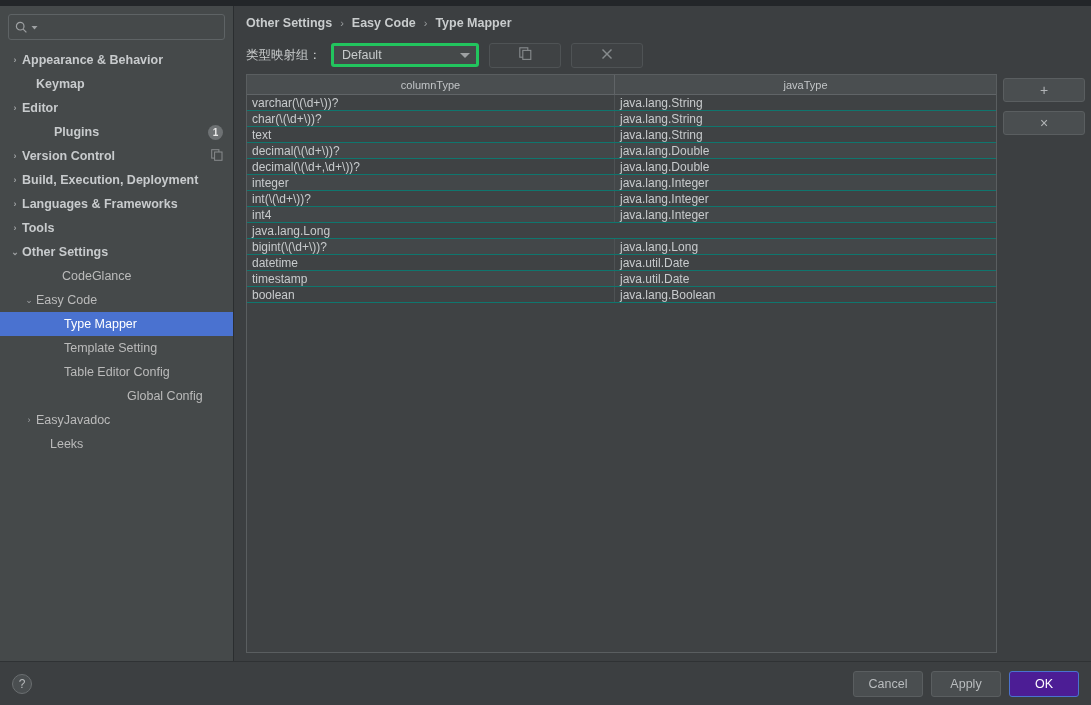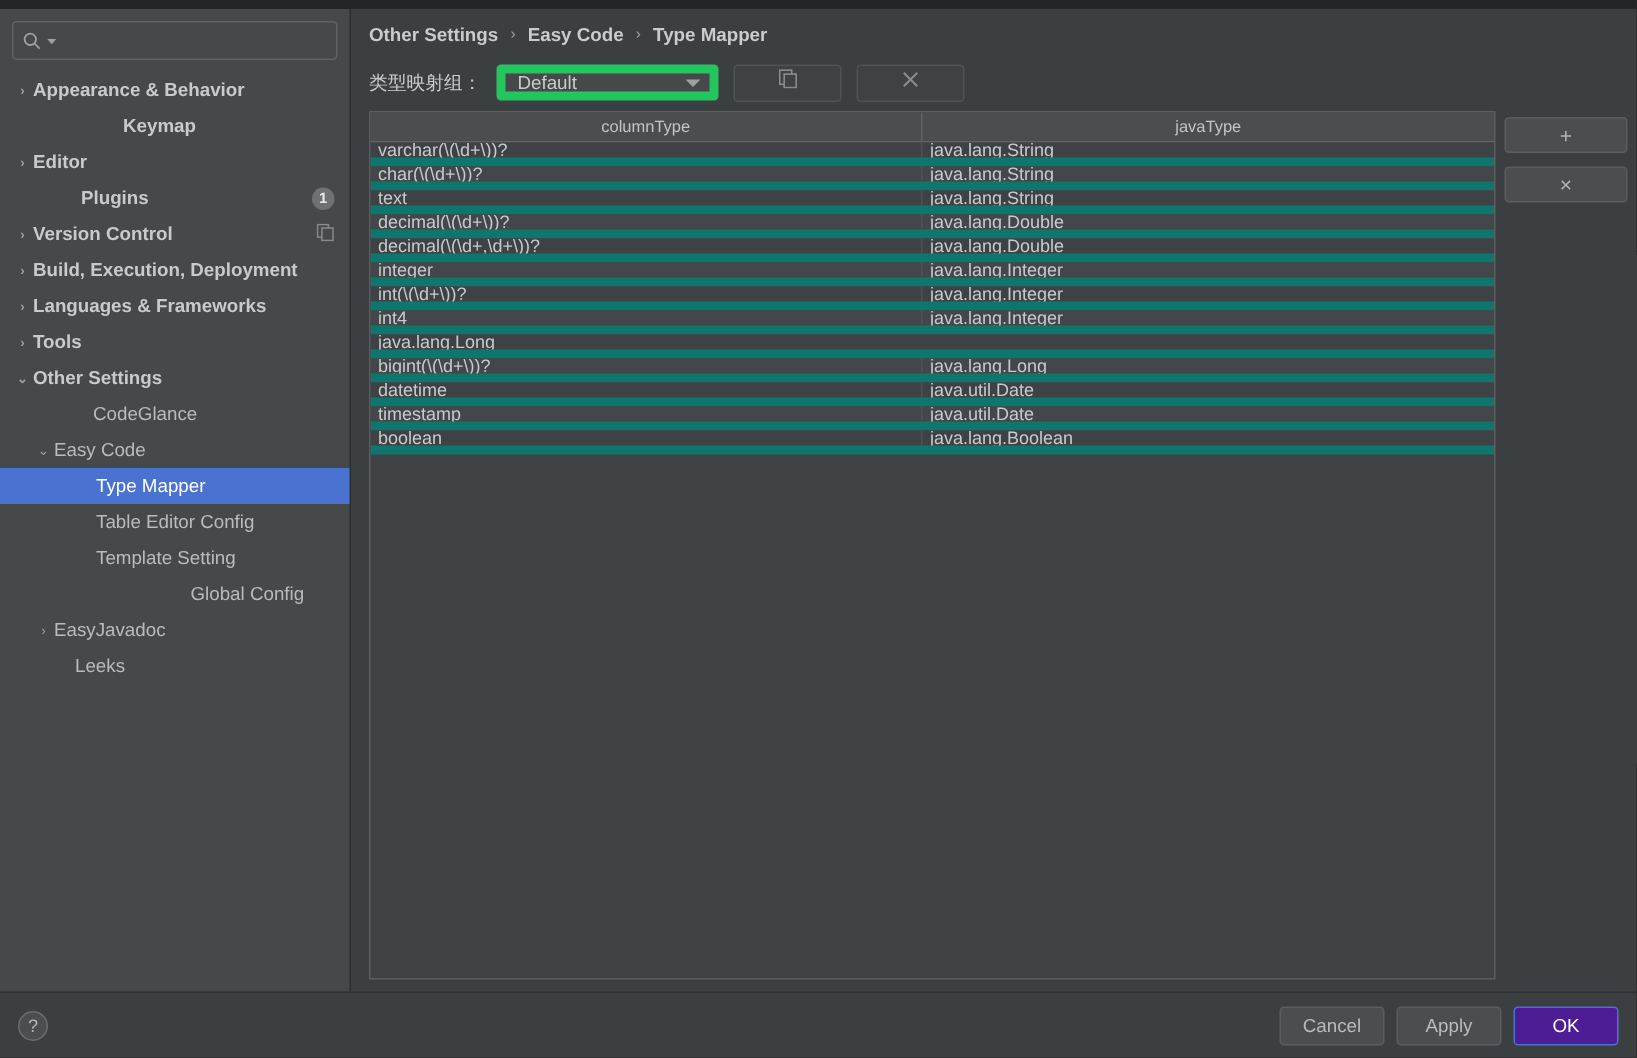--- a/index.html
+++ b/index.html
@@ -128,21 +128,21 @@
     padding-left: 12px;
     gap: 10px;
   }
   .toolbar-label {
     color: #c9cccd;
     font-size: 12.5px;
   }
   .combo {
     width: 148px; height: 24px;
     background: #45494a;
-    border: 6px solid #22c55e;
+    border: 3px solid #22c55e;
     border-radius: 3px;
     display: flex; align-items: center;
     padding: 0 6px 0 8px;
     color: #c9cccd;
     font-size: 12.5px;
     cursor: default;
   }
   .combo .cval { flex: 1 1 auto; }
   .caret {
     width: 0; height: 0;
@@ -187,21 +187,21 @@
     display: flex; align-items: center; justify-content: center;
     color: #c2c5c7;
     font-size: 11px;
   }
   .th.col1 { flex: 0 0 368px; border-right: 1px solid #606467; }
   .th.col2 { flex: 1 1 auto; }
   .tbody { flex: 1 1 auto; }
   .tr {
     display: flex;
     height: 16px;
-    border-bottom: 6px solid #0f766e;
+    border-bottom: 1px solid #0f766e;
   }
   .tr:nth-child(odd) { background: #3f4244; }
   .tr:nth-child(even) { background: #434749; }
   .td {
     display: flex; align-items: center;
     color: #c8cbcd;
     font-size: 12px;
     padding-left: 5px;
     overflow: hidden;
     white-space: nowrap;
@@ -292,21 +292,21 @@
             </svg>
           </span>
           <input class="search-input" type="text" placeholder="" style="">
         </div>
       </div>
       <div class="tree" id="tree">
           <div class="tree-item bold" style="padding-left: 8px;">
             <span class="arrow">›</span>
             <span class="label">Appearance &amp; Behavior</span>
           </div>
-          <div class="tree-item bold" style="padding-left: 22px; margin-left: 46px;">
+          <div class="tree-item bold" style="padding-left: 22px;">
             <span class="arrow"></span>
             <span class="label">Keymap</span>
           </div>
           <div class="tree-item bold" style="padding-left: 8px;">
             <span class="arrow">›</span>
             <span class="label">Editor</span>
           </div>
           <div class="tree-item bold" style="padding-left: 40px; align-items: center;">
             <span class="arrow"></span>
             <span class="label">Plugins</span>
@@ -343,25 +343,25 @@
           <div class="tree-item" style="padding-left: 22px;">
             <span class="arrow">⌄</span>
             <span class="label">Easy Code</span>
           </div>
           <div class="tree-item selected" style="padding-left: 50px;">
             <span class="arrow"></span>
             <span class="label">Type Mapper</span>
           </div>
           <div class="tree-item" style="padding-left: 50px;">
             <span class="arrow"></span>
+            <span class="label">Template Setting</span>
+          </div>
+          <div class="tree-item" style="padding-left: 50px;">
+            <span class="arrow"></span>
             <span class="label">Table Editor Config</span>
-          </div>
-          <div class="tree-item" style="padding-left: 50px;">
-            <span class="arrow"></span>
-            <span class="label">Template Setting</span>
           </div>
           <div class="tree-item" style="padding-left: 80px; margin-left: 33px;">
             <span class="arrow"></span>
             <span class="label">Global Config</span>
           </div>
           <div class="tree-item" style="padding-left: 22px;">
             <span class="arrow">›</span>
             <span class="label">EasyJavadoc</span>
           </div>
           <div class="tree-item" style="padding-left: 36px;">

